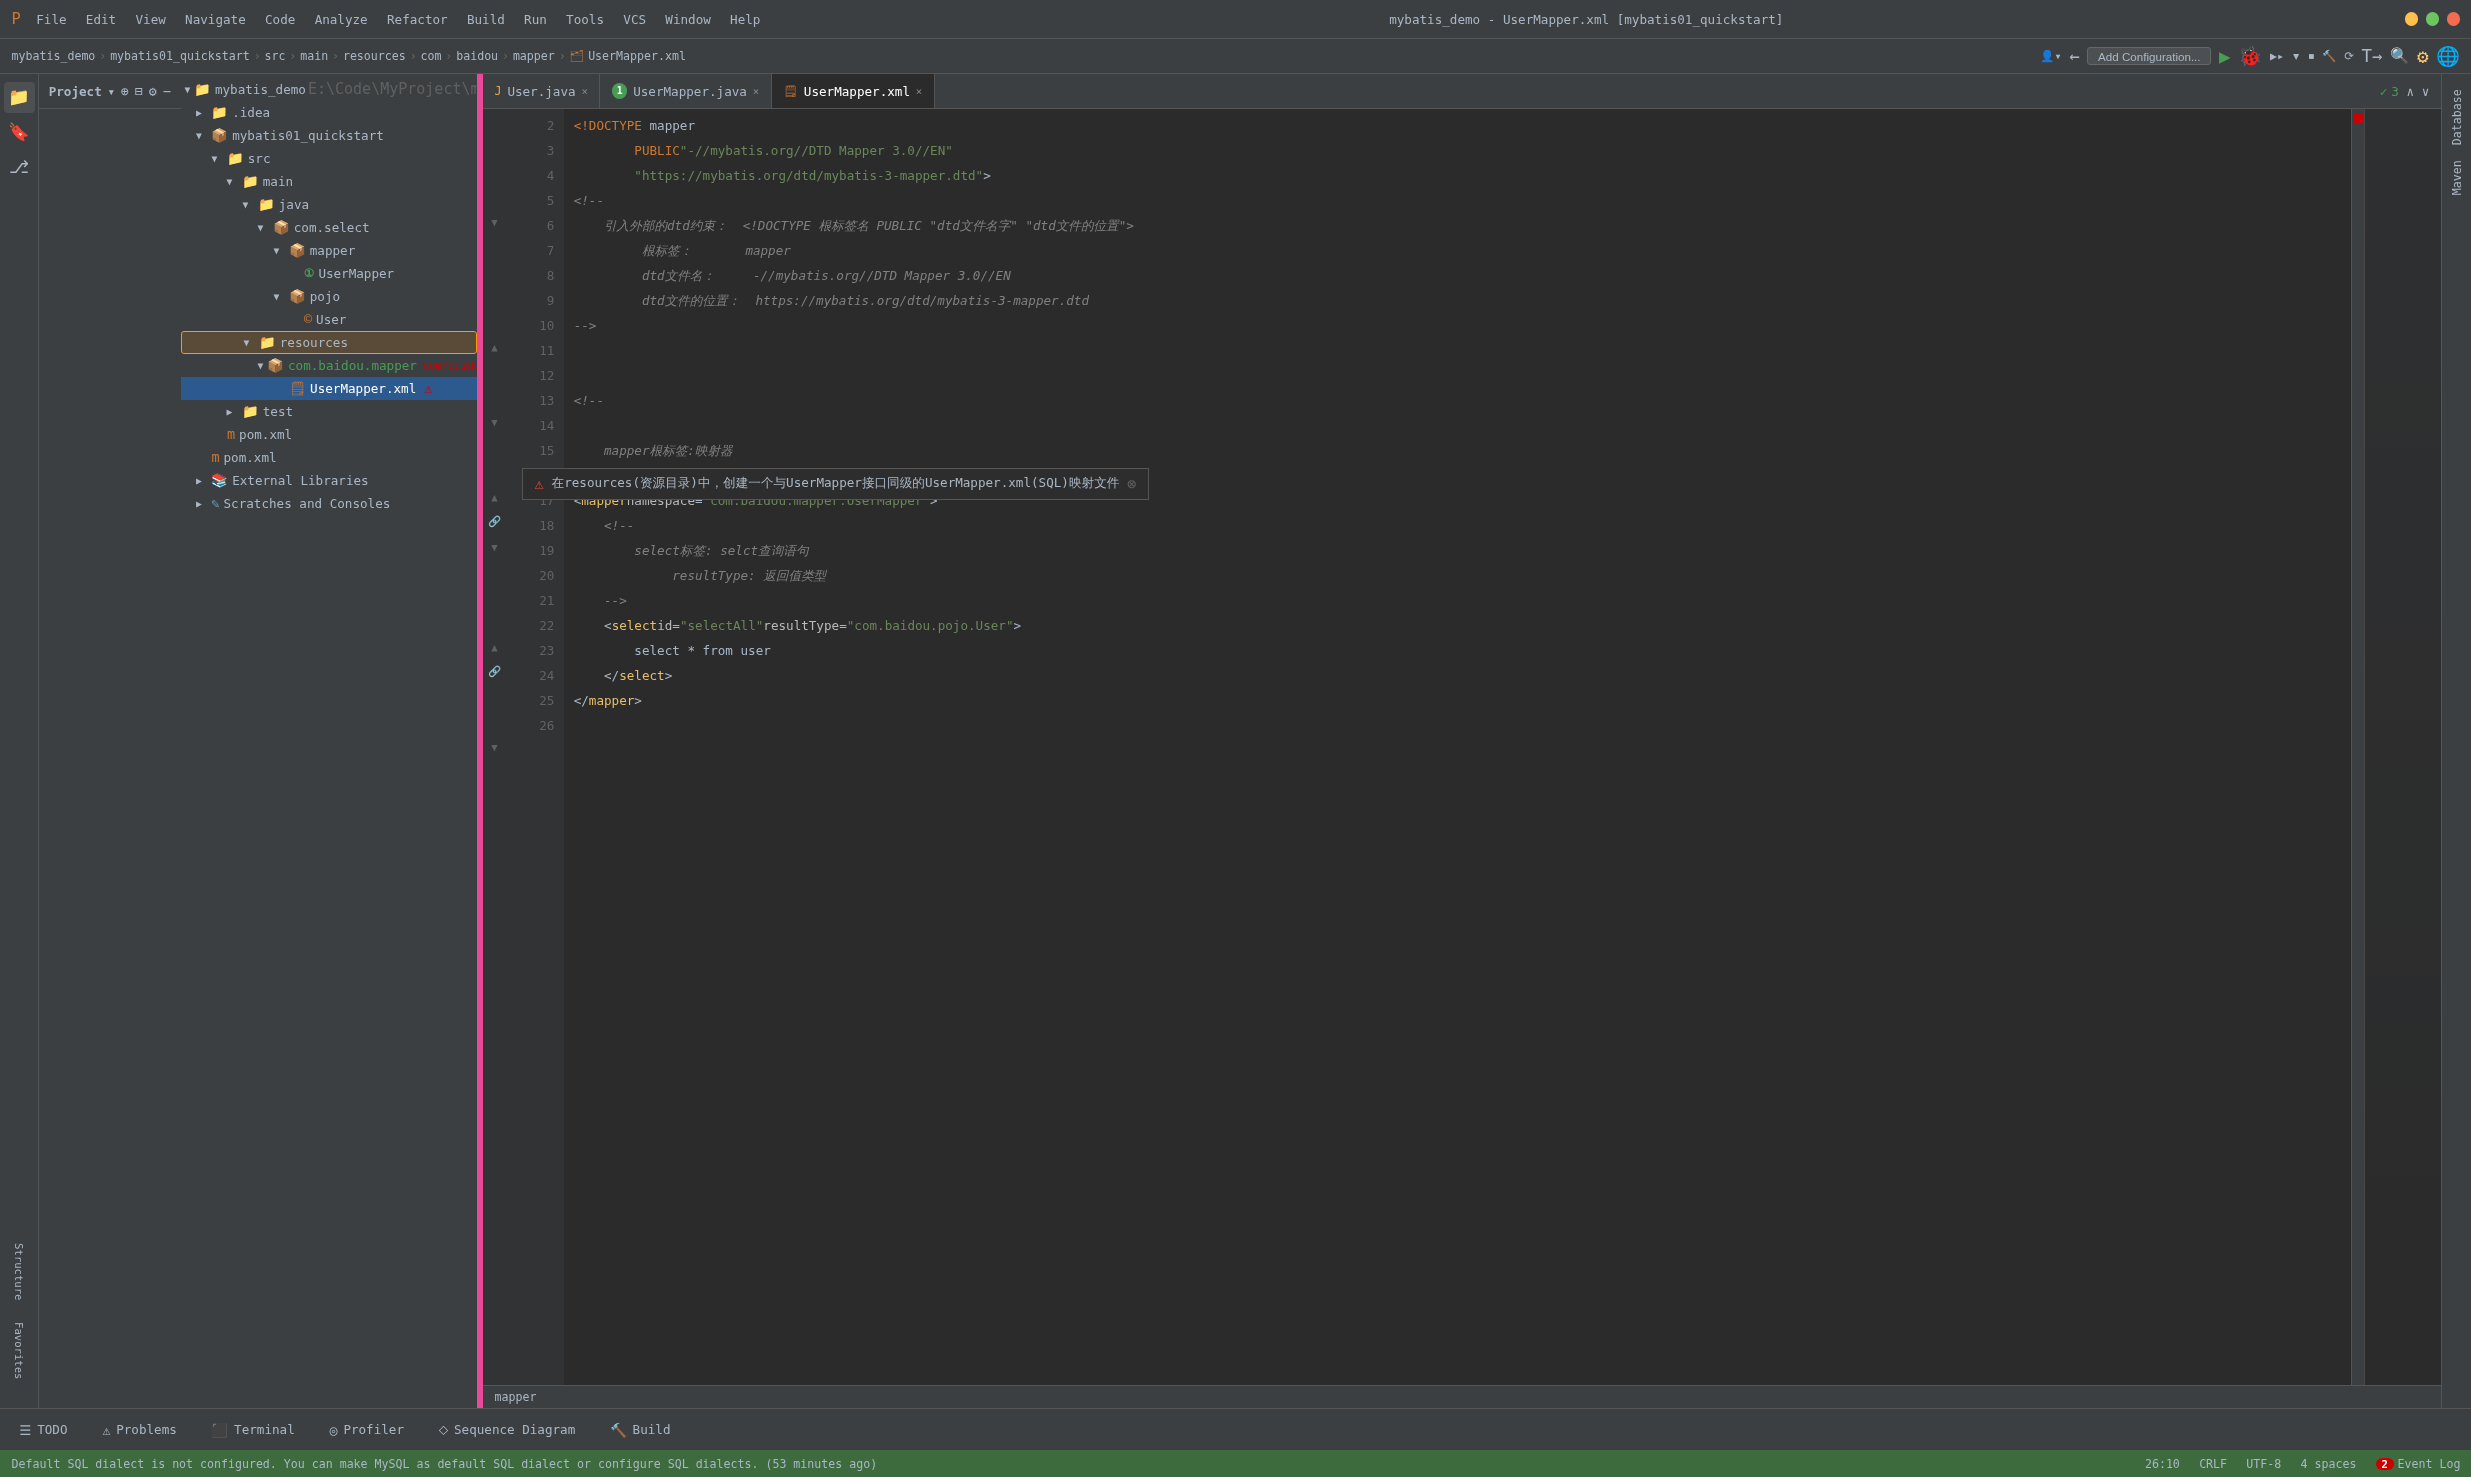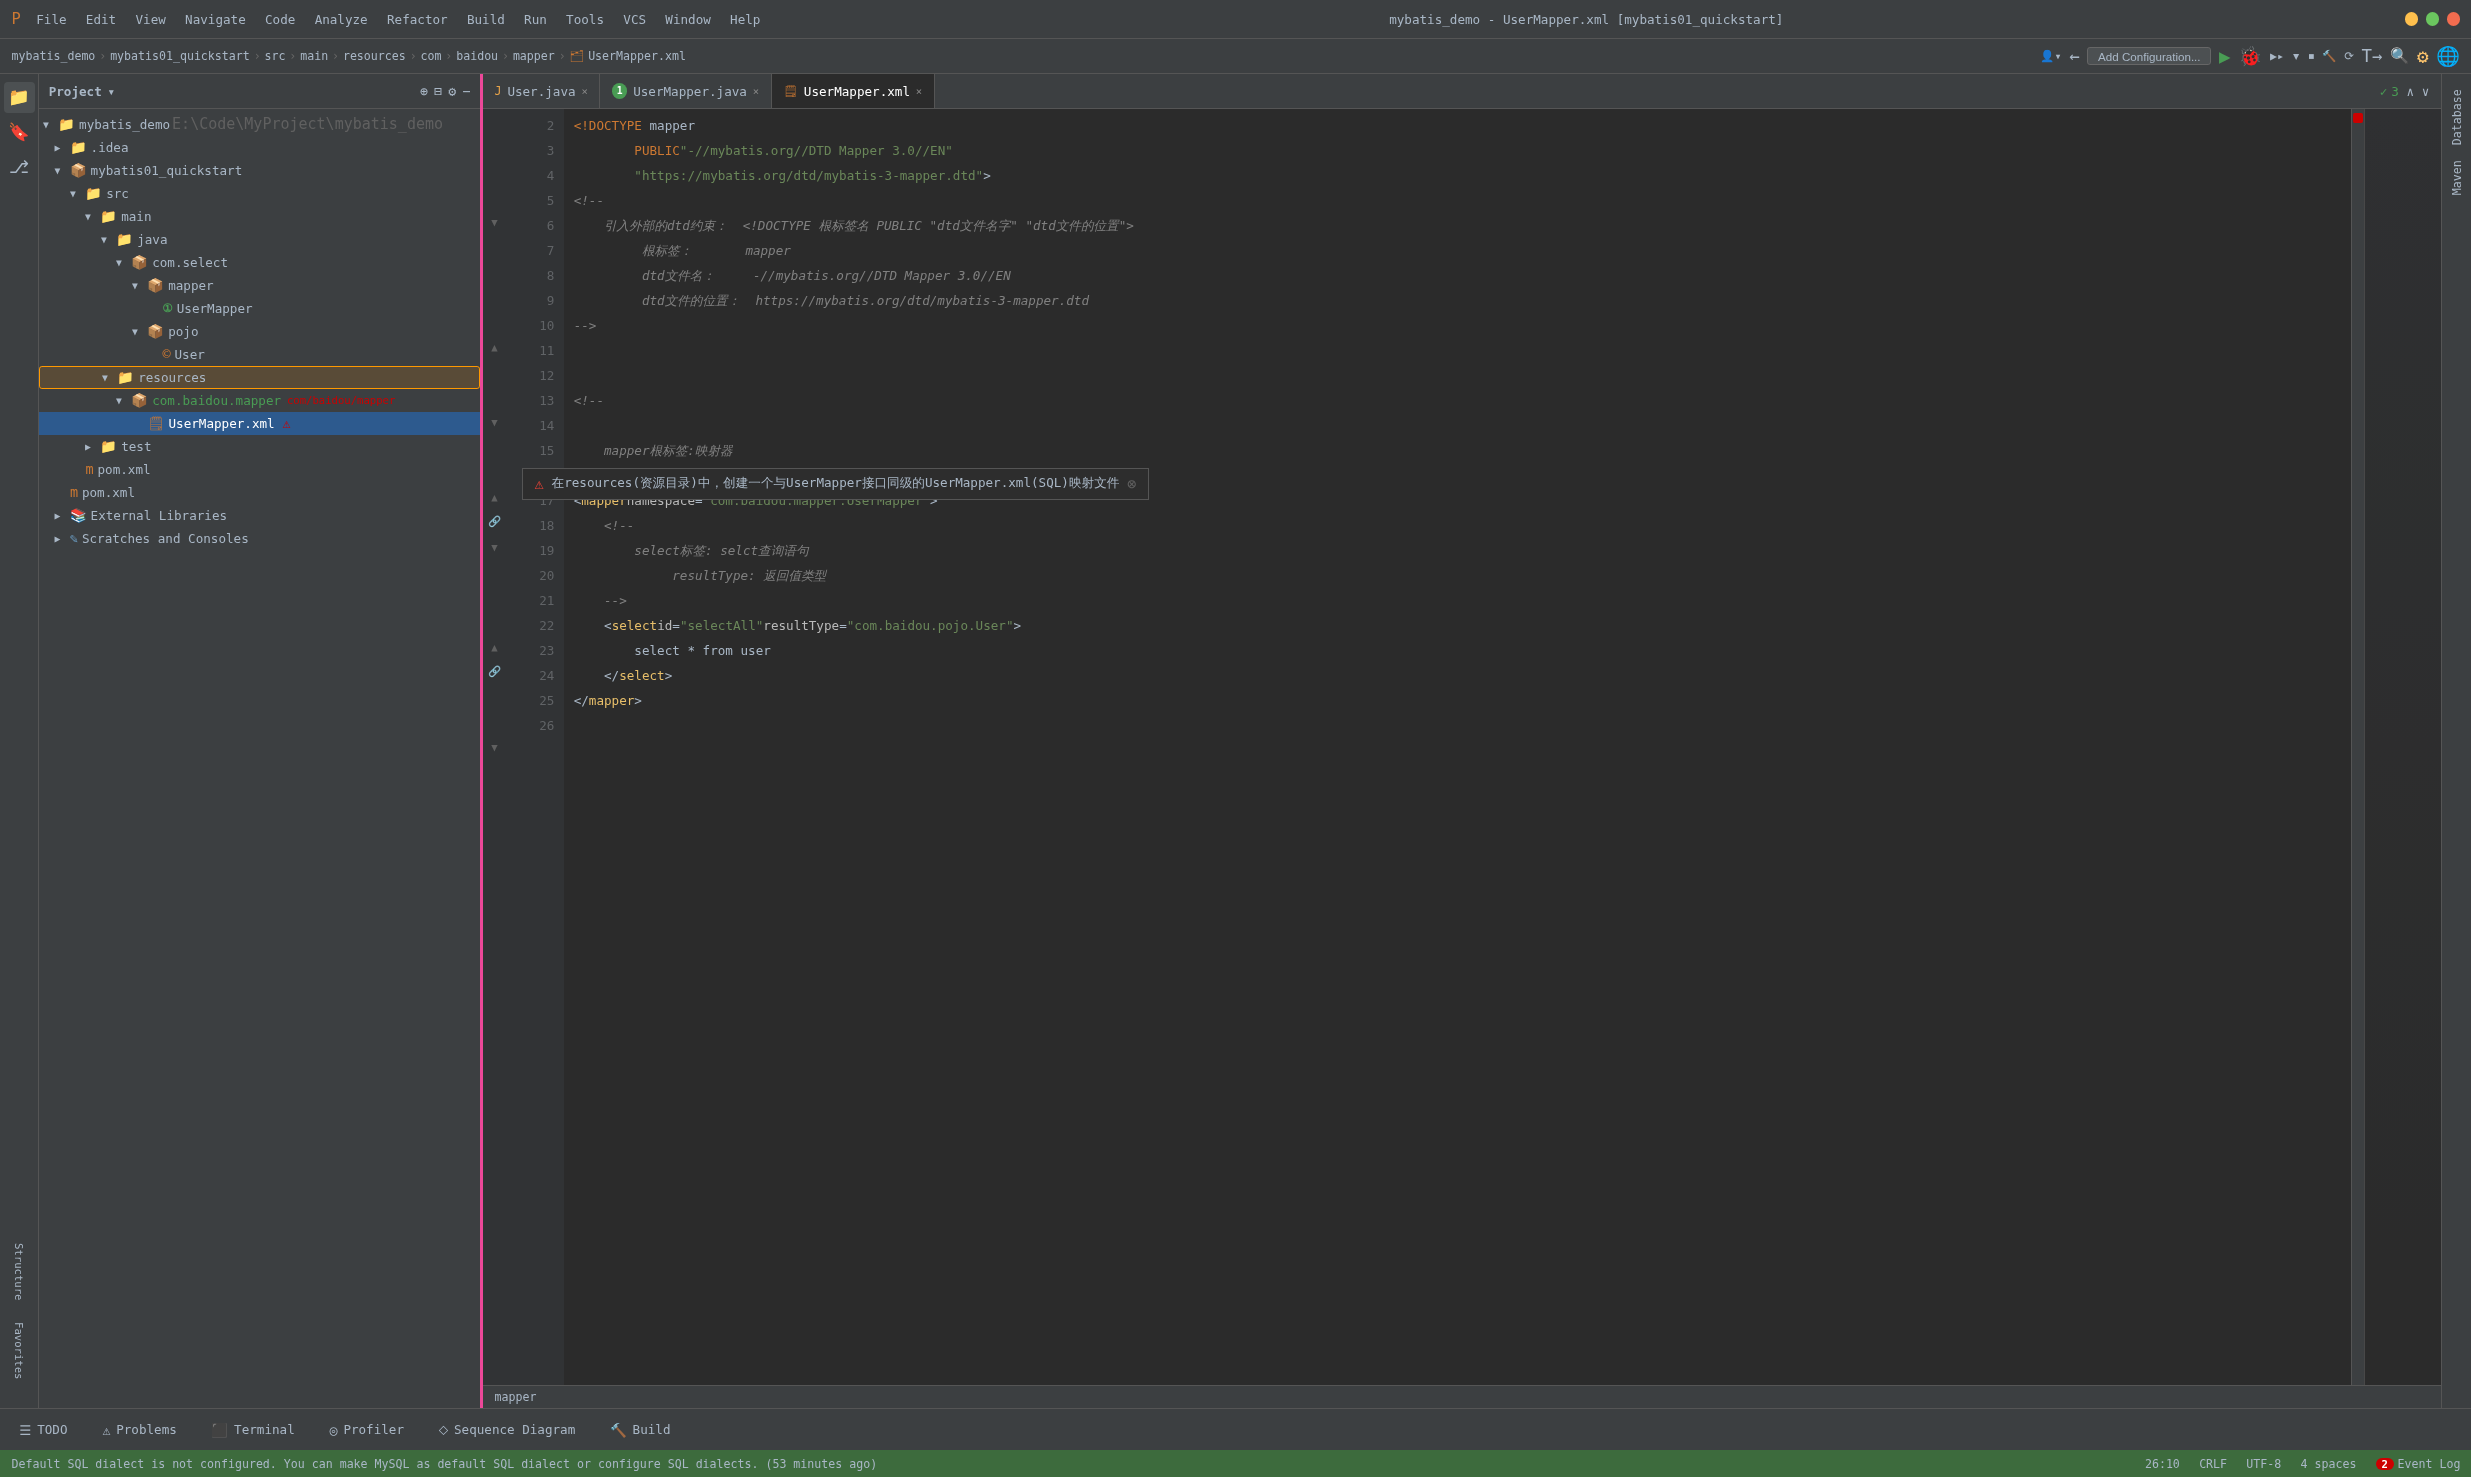--- a/index.html
+++ b/index.html
@@ -116,22 +116,22 @@
       color: #a9b7c6;
       font-size: 17.4px;
     }
     .side-icon.active { background: #4c5052; color: #fff; }
 
     
     #project-panel {
       width: 444px;
       background: #3c3f41;
       display: flex;
-      flex-direction: column;
-      border-right: 3px solid #ec4899;
+      flex-direction: row;
+      border-right: 6px solid #ec4899;
       flex-shrink: 0;
     }
     #project-header {
       display: flex;
       align-items: center;
       padding: 5.8px 9.7px;
       background: #3c3f41;
       border-bottom: 1px solid #555;
       gap: 5.8px;
       height: 35px;

